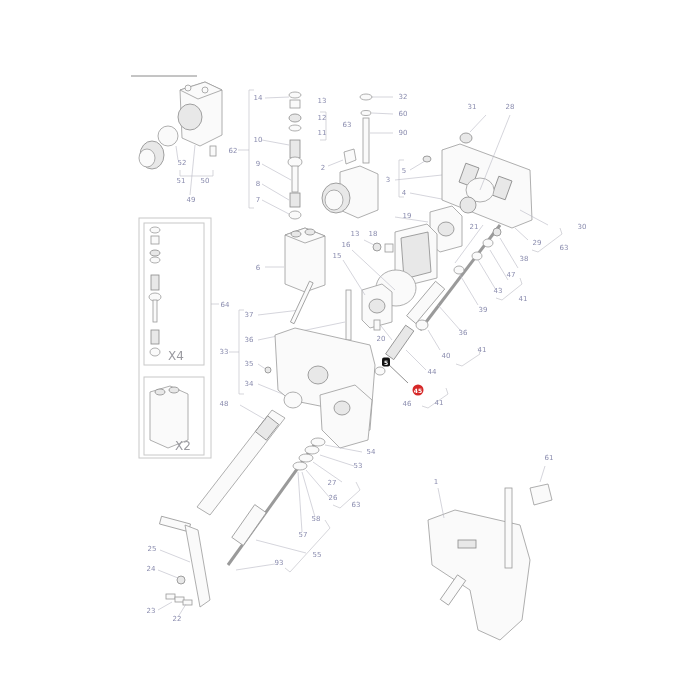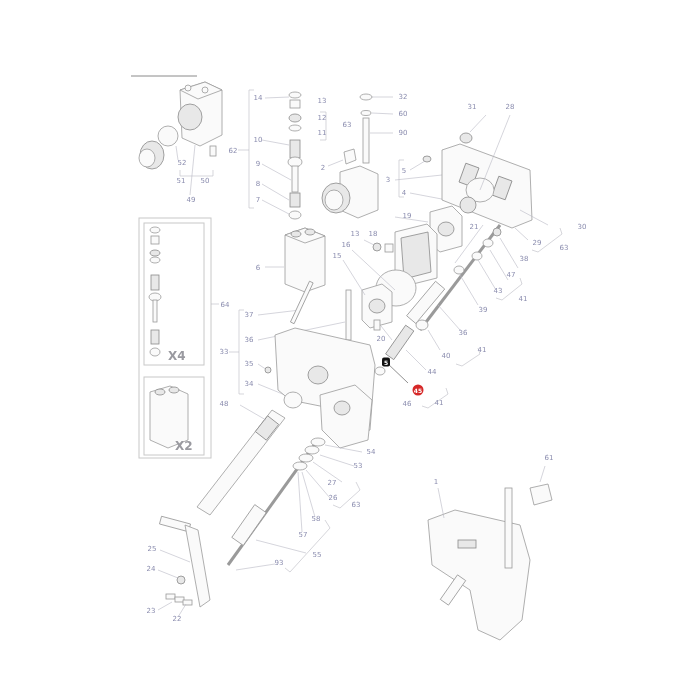--- a/index.html
+++ b/index.html
@@ -1,19 +1,19 @@
 <!DOCTYPE html>
 <html><head>
 <meta charset="utf-8">
 <style>
   html,body{margin:0;padding:0;background:#ffffff;}
   body{width:700px;height:700px;position:relative;overflow:hidden;font-family:"DejaVu Sans",sans-serif;}
   #canvas{position:absolute;left:0;top:0;width:700px;height:700px;}
   .lbl{position:absolute;font-size:7px;color:#8a8cae;line-height:8px;white-space:nowrap;transform:translate(-50%,-50%);cursor:pointer;}
-  .kitlbl{position:absolute;font-size:12px;color:#9a9aa0;line-height:12px;font-weight:bold;}
+  .kitlbl{position:absolute;font-size:12px;color:#9a9aa0;line-height:12px;}
   .badge-red{position:absolute;width:11px;height:11px;border-radius:50%;background:#d62828;color:#fff;font-size:6px;line-height:11px;text-align:center;transform:translate(-50%,-50%);font-weight:bold;}
   .badge-blk{position:absolute;width:8px;height:9px;border-radius:2px;background:#111;color:#fff;font-size:6px;line-height:9px;text-align:center;transform:translate(-50%,-50%);font-weight:bold;}
   svg .p{fill:#fafafa;stroke:#9a9a9a;stroke-width:0.8;}
   svg .pd{fill:#e8e8e8;stroke:#8a8a8a;stroke-width:0.8;}
   svg .ln{stroke:#b8b8c4;stroke-width:0.6;fill:none;}
   svg .br{stroke:#c4c4cc;stroke-width:0.7;fill:none;}
 </style>
 </head>
 <body>
 

